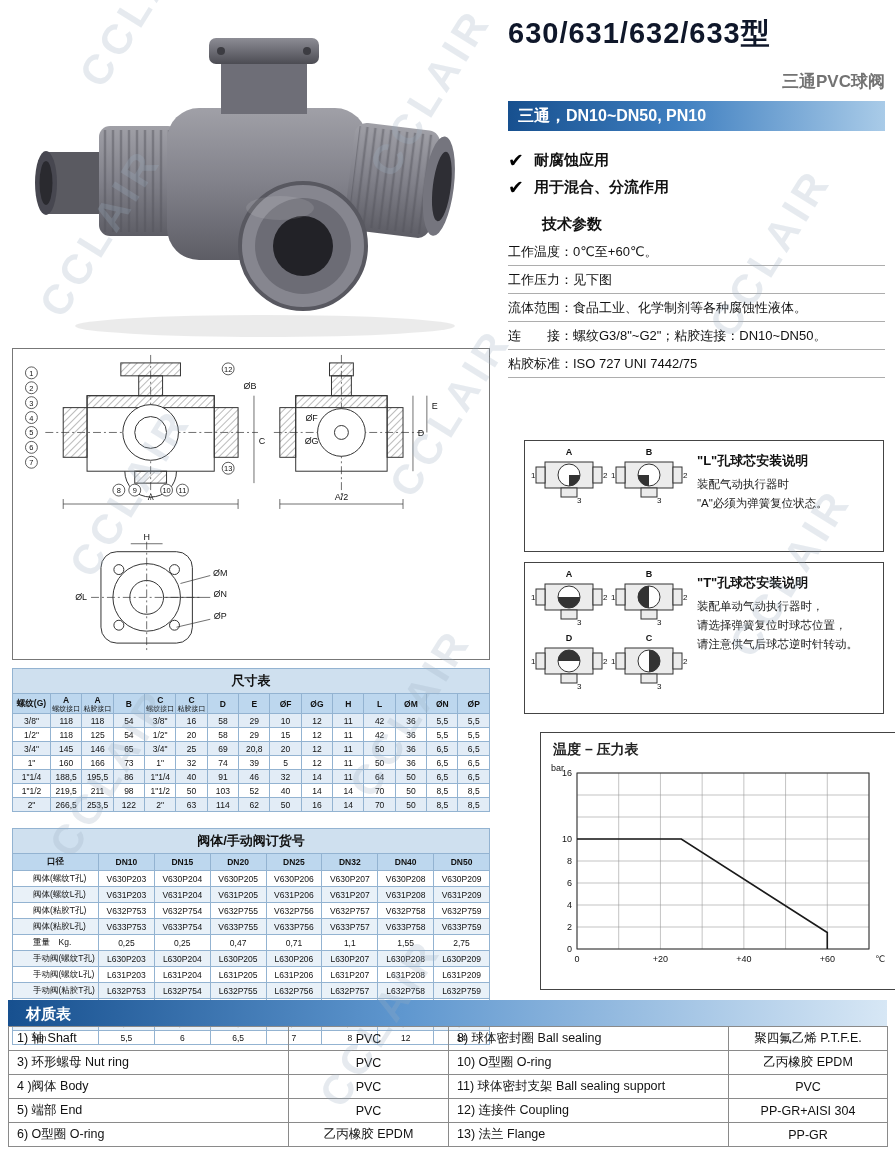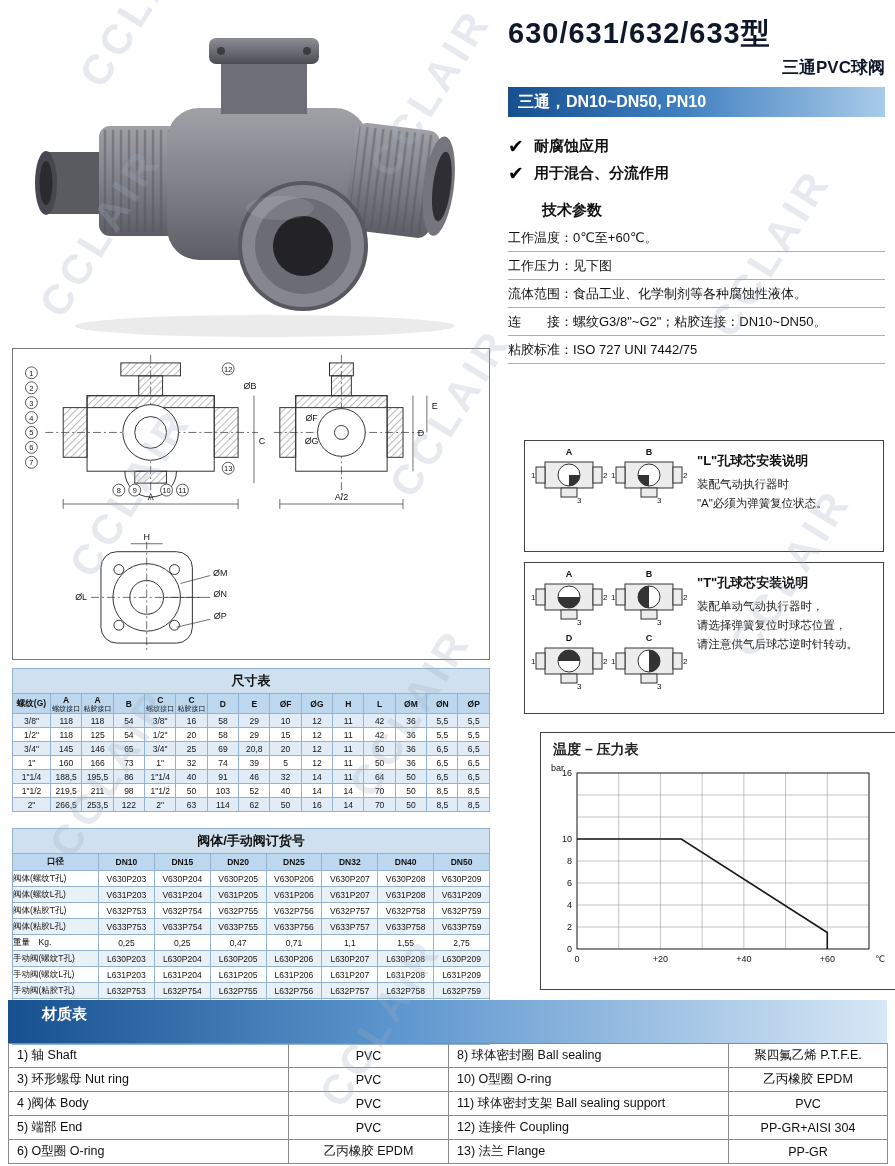--- a/index.html
+++ b/index.html
@@ -9,21 +9,21 @@
   .watermark { position:absolute; font-size:42px; font-weight:bold; letter-spacing:5px;
     color:#9db0c2; opacity:.25; transform:rotate(-58deg); transform-origin:left top;
     pointer-events:none; white-space:nowrap; z-index:5; }
 
   
   .photo { position:absolute; left:15px; top:8px; width:475px; height:335px; }
 
   
   .right-col { position:absolute; left:508px; top:14px; width:377px; }
   .model-title { font-size:29px; font-weight:bold; color:#0f172a; letter-spacing:1px; }
-  .model-sub { text-align:right; font-size:17px; font-weight:bold; color:#0f172a; margin-top:2px; }
+  .model-sub { text-align:right; font-size:17px; font-weight:bold; color:#737373; margin-top:16px; }
   .banner { margin-top:8px; height:30px; line-height:30px; padding-left:10px;
     background:linear-gradient(90deg,#17508f 0%,#3f7fc0 45%,#a9cbe8 100%);
     color:#fff; font-size:16px; font-weight:bold; }
   .features { margin-top:16px; }
   .feature-row { display:flex; align-items:center; height:27px; font-size:15px; font-weight:bold; color:#111; }
   .check-icon { font-size:19px; margin-right:10px; color:#000; }
   .tech-title { margin-top:14px; font-size:15px; font-weight:bold; color:#111; padding-bottom:4px;margin-left:34px; }
   .spec-row { font-size:13px; color:#111; padding:5px 0 4px 0; border-bottom:1px solid #adadad; white-space:nowrap; }
 
   
@@ -62,27 +62,27 @@
   .data-table { border-collapse:collapse; width:100%; table-layout:fixed; }
   .data-table th, .data-table td { border:1px solid #93b3d1; text-align:center; color:#111; }
   .dim-table { font-size:8.5px; }
   .dim-table th { background:#bdd7ee; font-size:8.5px; padding:1px 0; font-weight:bold; }
   .dim-table th .sub { font-size:7px; font-weight:normal; line-height:1.05; }
   .dim-table td { padding:1.5px 0; }
   .dim-table tbody tr:nth-child(odd) { background:#e2ecf6; }
   .order-table { font-size:8.5px; }
   .order-table th { background:#bdd7ee; padding:2px 0;margin-left:43px; }
   .order-table td { padding:1.5px 2px; overflow:hidden; }
-  .order-table td:first-child { text-align:left; padding-left:0; }
+  .order-table td:first-child { text-align:left; padding-left:20px; }
   .order-table col.c-label { width:86px; }
   .order-table tbody tr:nth-child(even) { background:#e9f1f8; }
 
   
   .materials { position:absolute; left:8px; top:1000px; width:879px; }
-  .materials-band { height:43px; line-height:27px; padding-left:34px; color:#fff; font-size:15px; font-weight:bold;
+  .materials-band { height:26px; line-height:27px; padding-left:18px; color:#fff; font-size:15px; font-weight:bold;
     background:linear-gradient(90deg,#17508f 0%,#5f97cf 45%,#d7e7f5 100%); }
   .materials-table { font-size:12.5px; }
   .materials-table td { border:1px solid #8a8a8a; padding:3px 4px; height:19px; }
   .materials-table td.name { text-align:left; padding-left:8px; }
 
   svg text { stroke:none; }
 </style>
 </head>
 <body>
 

